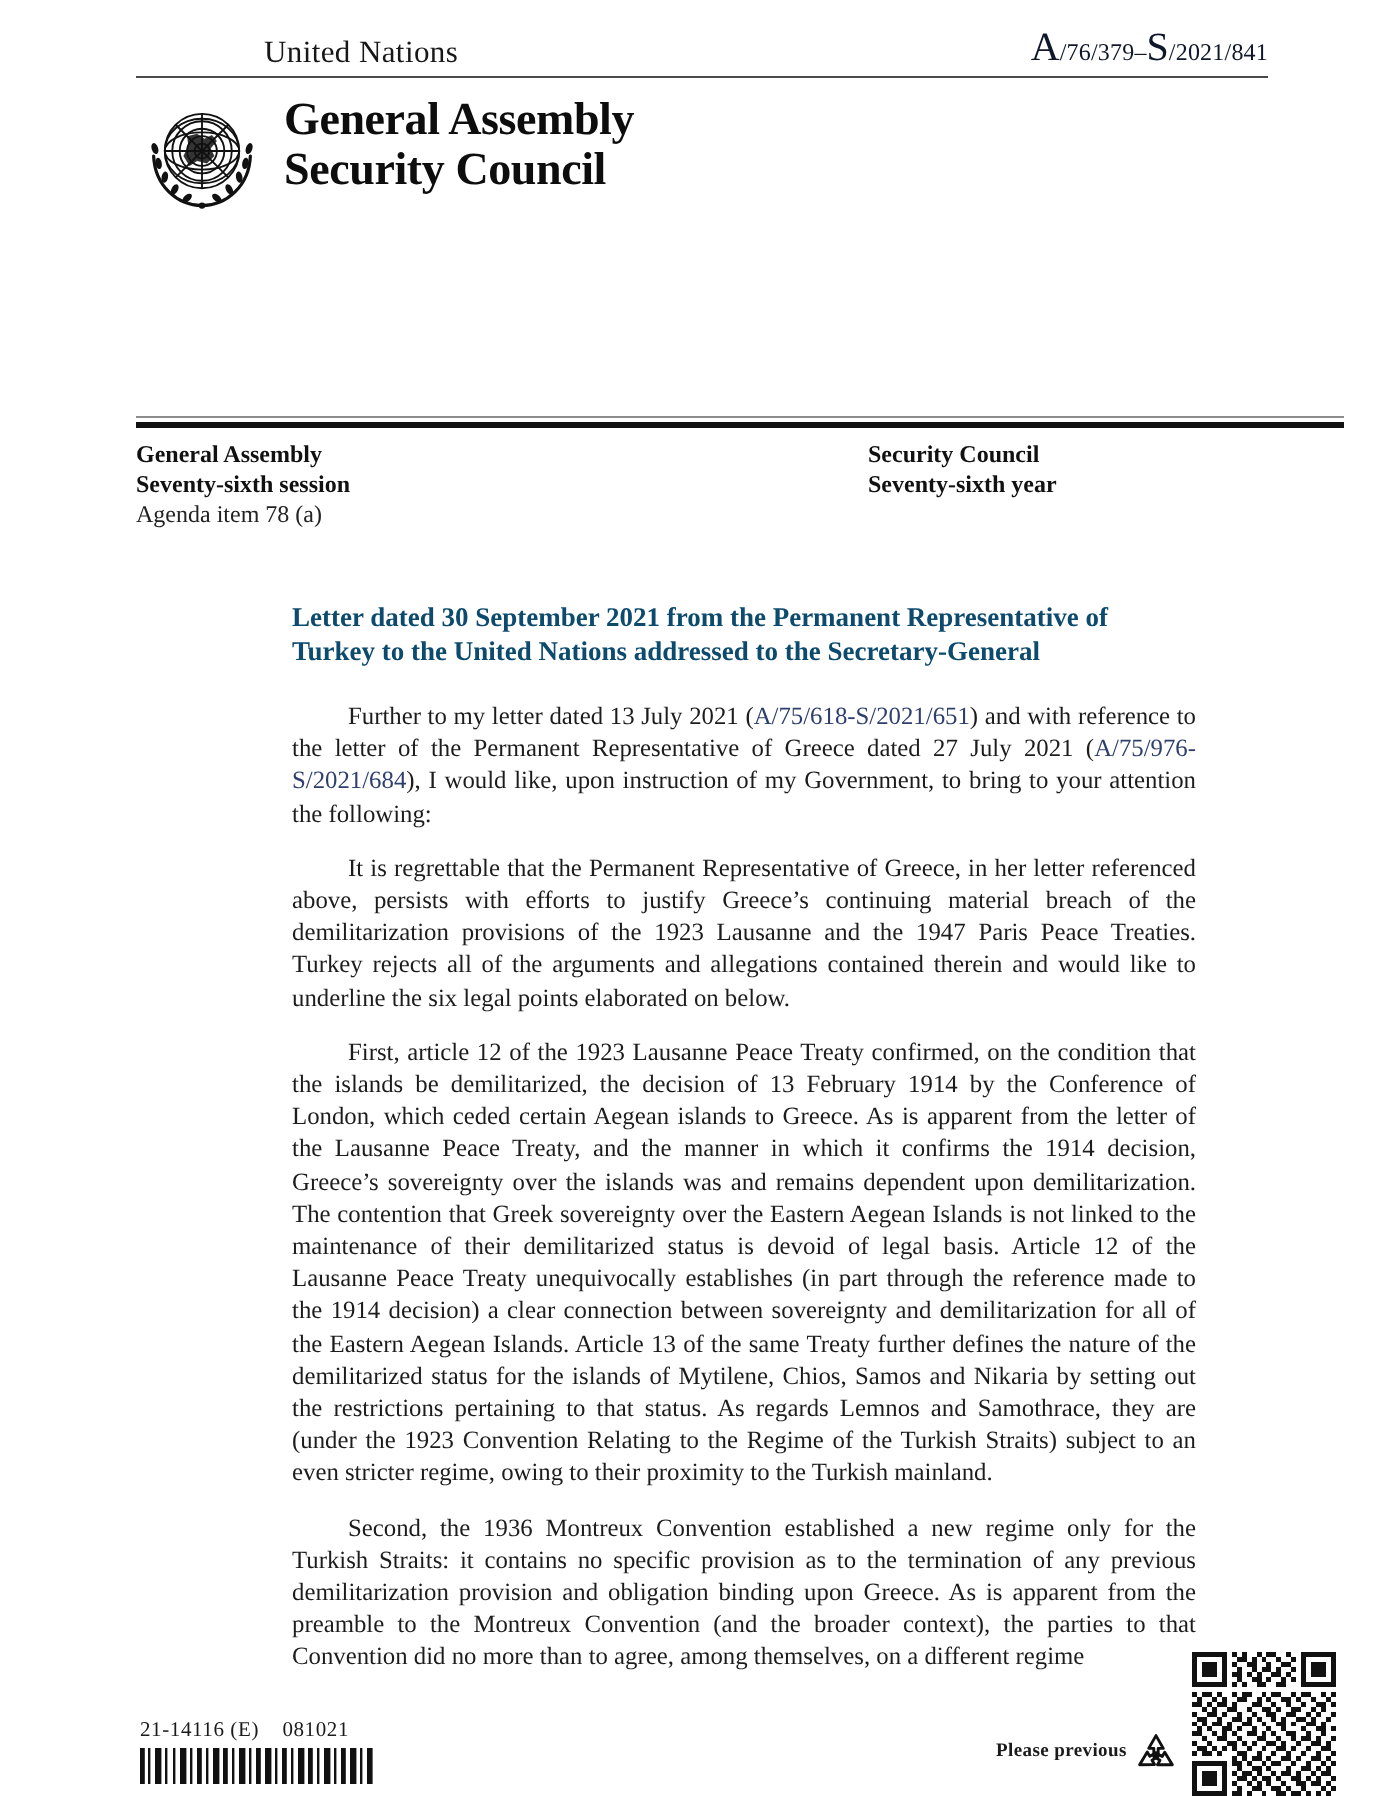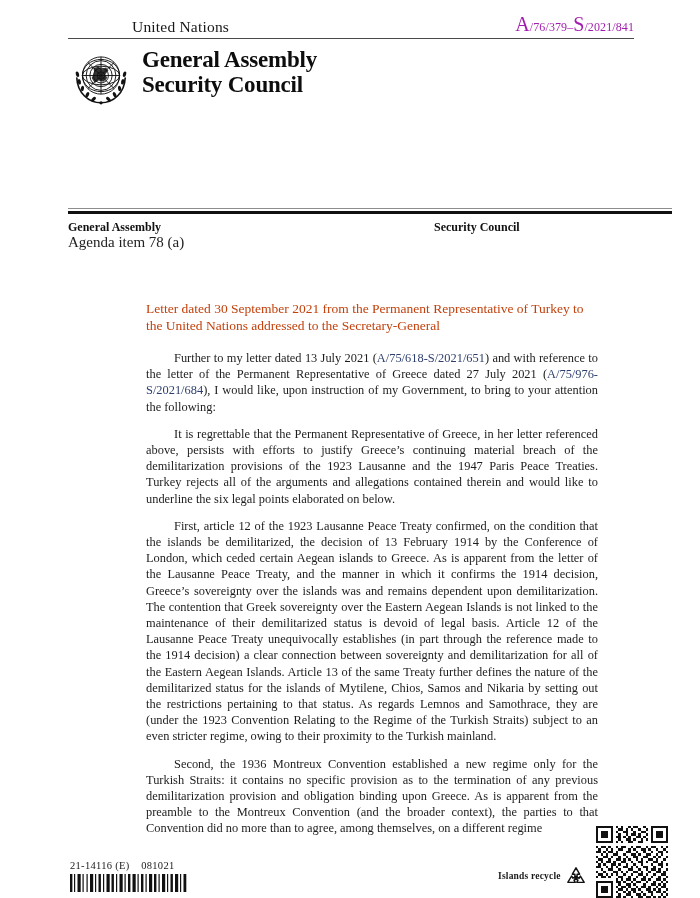--- a/index.html
+++ b/index.html
@@ -36,21 +36,21 @@
     height: 26px;
   }
   .un-name {
     font-size: 15.5px;
     letter-spacing: 0.2px;
     padding-left: 64px;
     color: #171717;
   }
   .doc-symbol {
     font-size: 12px;
-    color: #a21caf;
+    color: #0f172a;
     white-space: nowrap;
     letter-spacing: 0.1px;
     text-align: right;
   }
   .doc-symbol .big {
     font-size: 20px;
     letter-spacing: 0px;
   }
   .rule-thin {
     border-top: 1px solid #4a4a4a;
@@ -120,37 +120,37 @@
   .session-left { width: 366px; }
   .session-right { width: 238px; }
   .session-info .b {
     font-weight: bold;
     font-size: 12px;
     line-height: 15px;
     color: #111;
   }
   .session-info .r {
     font-weight: normal;
-    font-size: 15px;
+    font-size: 12px;
     line-height: 15px;
     color: #222;
   }
 
   
   .content {
     position: absolute;
     left: 146px;
     top: 300px;
     width: 452px;
   }
   .letter-title {
-    font-weight: normal;
+    font-weight: bold;
     font-size: 13.5px;
     line-height: 17px;
-    color: #c2410c;
+    color: #0c4a6e;
     margin-bottom: 16px;
   }
   p.body-par {
     margin: 0 0 11px 0;
     font-size: 12.4px;
     line-height: 16.2px;
     text-align: justify;
     text-indent: 28px;
     color: #1c1c1c;
     hyphens: none;
@@ -260,24 +260,26 @@
   </div>
 
   <div class="session-rules">
     <div class="rule-hair"></div>
     <div class="rule-thick"></div>
   </div>
 
   <div class="session-info">
     <div class="session-left">
       <div class="b">General Assembly</div>
+      <div class="b">Seventy-sixth session</div>
       <div class="r">Agenda item 78 (a)</div>
     </div>
     <div class="session-right">
       <div class="b">Security Council</div>
+      <div class="b">Seventy-sixth year</div>
     </div>
   </div>
 
   <div class="content">
     <div class="letter-title">Letter dated 30 September 2021 from the Permanent Representative of Turkey to the United Nations addressed to the Secretary-General</div>
     <div id="paragraphs">
         <p class="body-par">Further to my letter dated 13 July 2021 (<a class="doclink" href="#">A/75/618-S/2021/651</a>) and with reference to the letter of the Permanent Representative of Greece dated 27 July 2021 (<a class="doclink" href="#">A/75/976-S/2021/684</a>), I would like, upon instruction of my Government, to bring to your attention the following:</p>
         <p class="body-par">It is regrettable that the Permanent Representative of Greece, in her letter referenced above, persists with efforts to justify Greece’s continuing material breach of the demilitarization provisions of the 1923 Lausanne and the 1947 Paris Peace Treaties. Turkey rejects all of the arguments and allegations contained therein and would like to underline the six legal points elaborated on below.</p>
         <p class="body-par">First, article 12 of the 1923 Lausanne Peace Treaty confirmed, on the condition that the islands be demilitarized, the decision of 13 February 1914 by the Conference of London, which ceded certain Aegean islands to Greece. As is apparent from the letter of the Lausanne Peace Treaty, and the manner in which it confirms the 1914 decision, Greece’s sovereignty over the islands was and remains dependent upon demilitarization. The contention that Greek sovereignty over the Eastern Aegean Islands is not linked to the maintenance of their demilitarized status is devoid of legal basis. Article 12 of the Lausanne Peace Treaty unequivocally establishes (in part through the reference made to the 1914 decision) a clear connection between sovereignty and demilitarization for all of the Eastern Aegean Islands. Article 13 of the same Treaty further defines the nature of the demilitarized status for the islands of Mytilene, Chios, Samos and Nikaria by setting out the restrictions pertaining to that status. As regards Lemnos and Samothrace, they are (under the 1923 Convention Relating to the Regime of the Turkish Straits) subject to an even stricter regime, owing to their proximity to the Turkish mainland.</p>
         <p class="body-par">Second, the 1936 Montreux Convention established a new regime only for the Turkish Straits: it contains no specific provision as to the termination of any previous demilitarization provision and obligation binding upon Greece. As is apparent from the preamble to the Montreux Convention (and the broader context), the parties to that Convention did no more than to agree, among themselves, on a different regime</p>
@@ -314,21 +316,21 @@
           <rect x="97" y="0" width="1.2" height="18"></rect>
         <rect x="100.5" y="0" width="2.4" height="18"></rect>
           <rect x="105" y="0" width="3.2" height="18"></rect>
         <rect x="110" y="0" width="1.2" height="18"></rect>
           <rect x="113.5" y="0" width="2.8" height="18"></rect>
       </g>
     </svg>
   </div>
 
   <div class="recycle">
-    <span class="recycle-label">Islands recycle</span>
+    <span class="recycle-label">Please previous</span>
     <svg width="22" height="20" viewBox="0 0 24 22">
       <g fill="none" stroke="#111" stroke-width="1.6" stroke-linejoin="round">
         <path d="M12 2 L16 9 L13.2 9 L13.2 13 L10.8 13 L10.8 9 L8 9 Z"></path>
         <path d="M3 18 L7.2 11 L8.6 13.4 L12 11.4 L13.2 13.5 L9.8 15.5 L11.2 17.9 Z"></path>
         <path d="M21 18 L12.8 18 L14.2 15.6 L10.8 13.6 L12 11.5 L15.4 13.5 L16.8 11.1 Z"></path>
       </g>
     </svg>
   </div>
 
   <svg class="qr" viewBox="0 0 29 29" shape-rendering="crispEdges">

